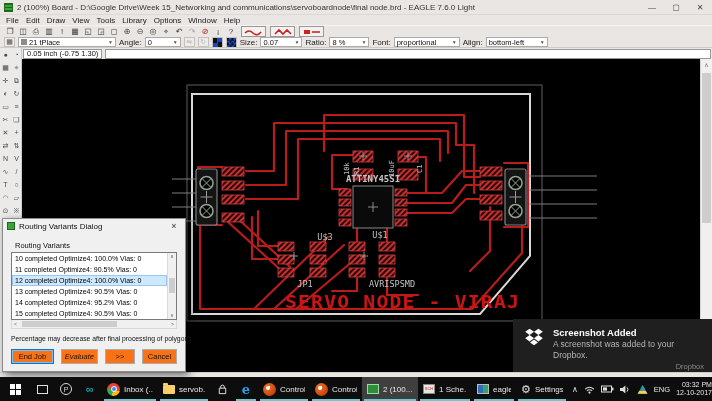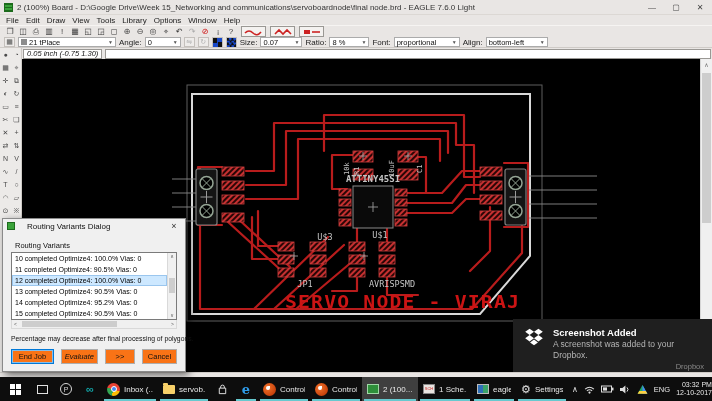--- a/index.html
+++ b/index.html
@@ -39,37 +39,37 @@
   .checker.fine{background:repeating-conic-gradient(#1848c8 0 25%,#111 0 50%) 0 0/4.5px 4.5px;}
   
   .left-strip{position:absolute;left:0;top:48px;width:22px;height:324px;background:#eceae8;
               border-right:1px solid #cfcbc7;display:grid;grid-template-columns:11px 11px;align-content:start;}
   .ls-icon{width:11px;height:13px;display:flex;align-items:center;justify-content:center;
            font-size:7px;color:#4a4a4a;}
   
   .coordbar{position:absolute;left:22px;top:48px;width:690px;height:11px;background:#e9e6e4;
             display:flex;align-items:center;gap:3px;padding-left:1px;}
   .coords{background:#fff;border:1px solid #9a9894;height:10px;font-size:7.5px;color:#111;
-          padding:0 3px;display:flex;align-items:center;white-space:nowrap;font-style:italic;}
+          padding:0 3px;display:flex;align-items:center;white-space:nowrap;}
   .cmdline{background:#fff;border:1px solid #9a9894;height:10px;flex:1;font-size:7.5px;
            color:#111;padding:0 3px;margin-right:1px;}
   
   .canvas{position:absolute;left:22px;top:59px;width:690px;height:313px;background:#000;overflow:hidden;}
   .vscroll{position:absolute;right:0;top:0;width:12px;height:100%;background:#f0f0f0;
            border-left:1px solid #d5d5d5;}
   .vscroll .sarr{display:block;text-align:center;font-size:6px;color:#707070;padding-top:2px;}
   .vscroll .thumb{position:absolute;left:1px;right:1px;top:14px;height:150px;background:#cdcdcd;}
   .board-label{font-family:"DejaVu Sans Mono",monospace;fill:#c4c4c4;}
   
   .statusbar{position:absolute;left:0;top:372px;width:712px;height:5px;background:#e9e6e4;
              border-top:1px solid #cfcbc7;}
   
   .dialog{position:absolute;left:2px;top:218px;width:184px;height:154px;background:#f0f0f0;
           border:1px solid #8a8a8a;box-shadow:3px 3px 8px rgba(0,0,0,.55);z-index:10;font-size:7.5px;color:#111;}
-  .dlg-title{height:14px;display:flex;align-items:center;gap:12px;padding:0 4px;background:#f0f0f0;}
+  .dlg-title{height:14px;display:flex;align-items:center;gap:4px;padding:0 4px;background:#f0f0f0;}
   .dlg-ico{width:8px;height:8px;background:#3aa33a;border:1px solid #1c6b1c;flex:none;}
   .dlg-title-text{flex:1;font-size:8px;color:#111;}
   .dlg-close{width:14px;text-align:center;font-size:9px;color:#333;}
   .dlg-group{margin:8px 12px 2px;font-size:7.5px;}
   .dlg-list{position:relative;margin:2px 8px 0;height:68px;background:#fff;border:1px solid #7a7a7a;
             overflow:hidden;padding-right:9px;}
   .dlg-row{height:11px;line-height:11px;padding-left:3px;white-space:nowrap;font-size:7px;color:#000;}
   .dlg-row.selected{background:#cde8ff;outline:1px solid #9ac6ee;outline-offset:-1px;}
   .dlg-vscroll{position:absolute;right:0;top:0;bottom:0;width:9px;background:#f0f0f0;
                border-left:1px solid #d9d9d9;font-size:5px;color:#606060;text-align:center;}

